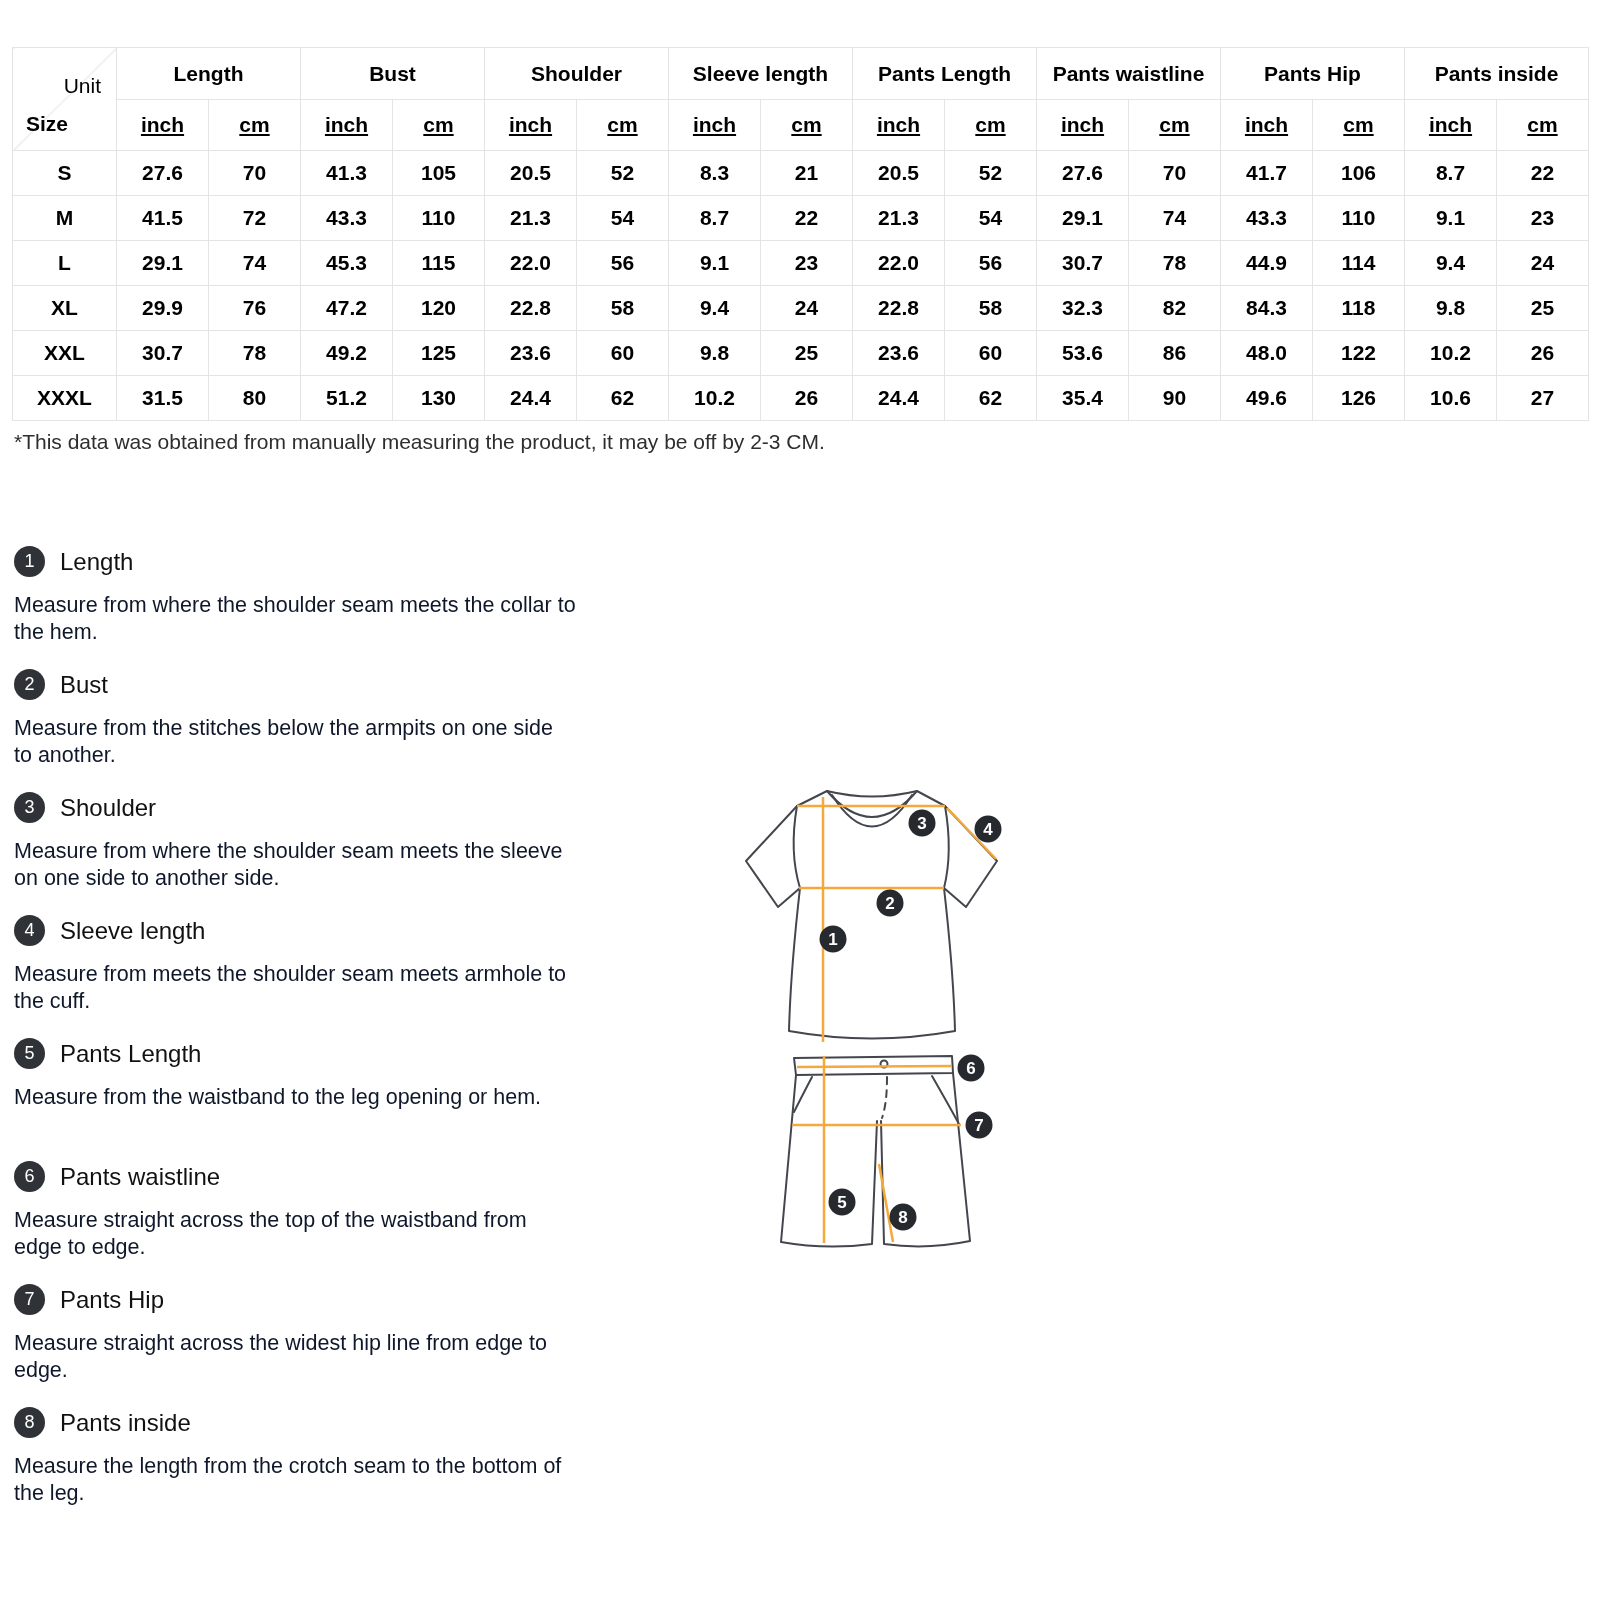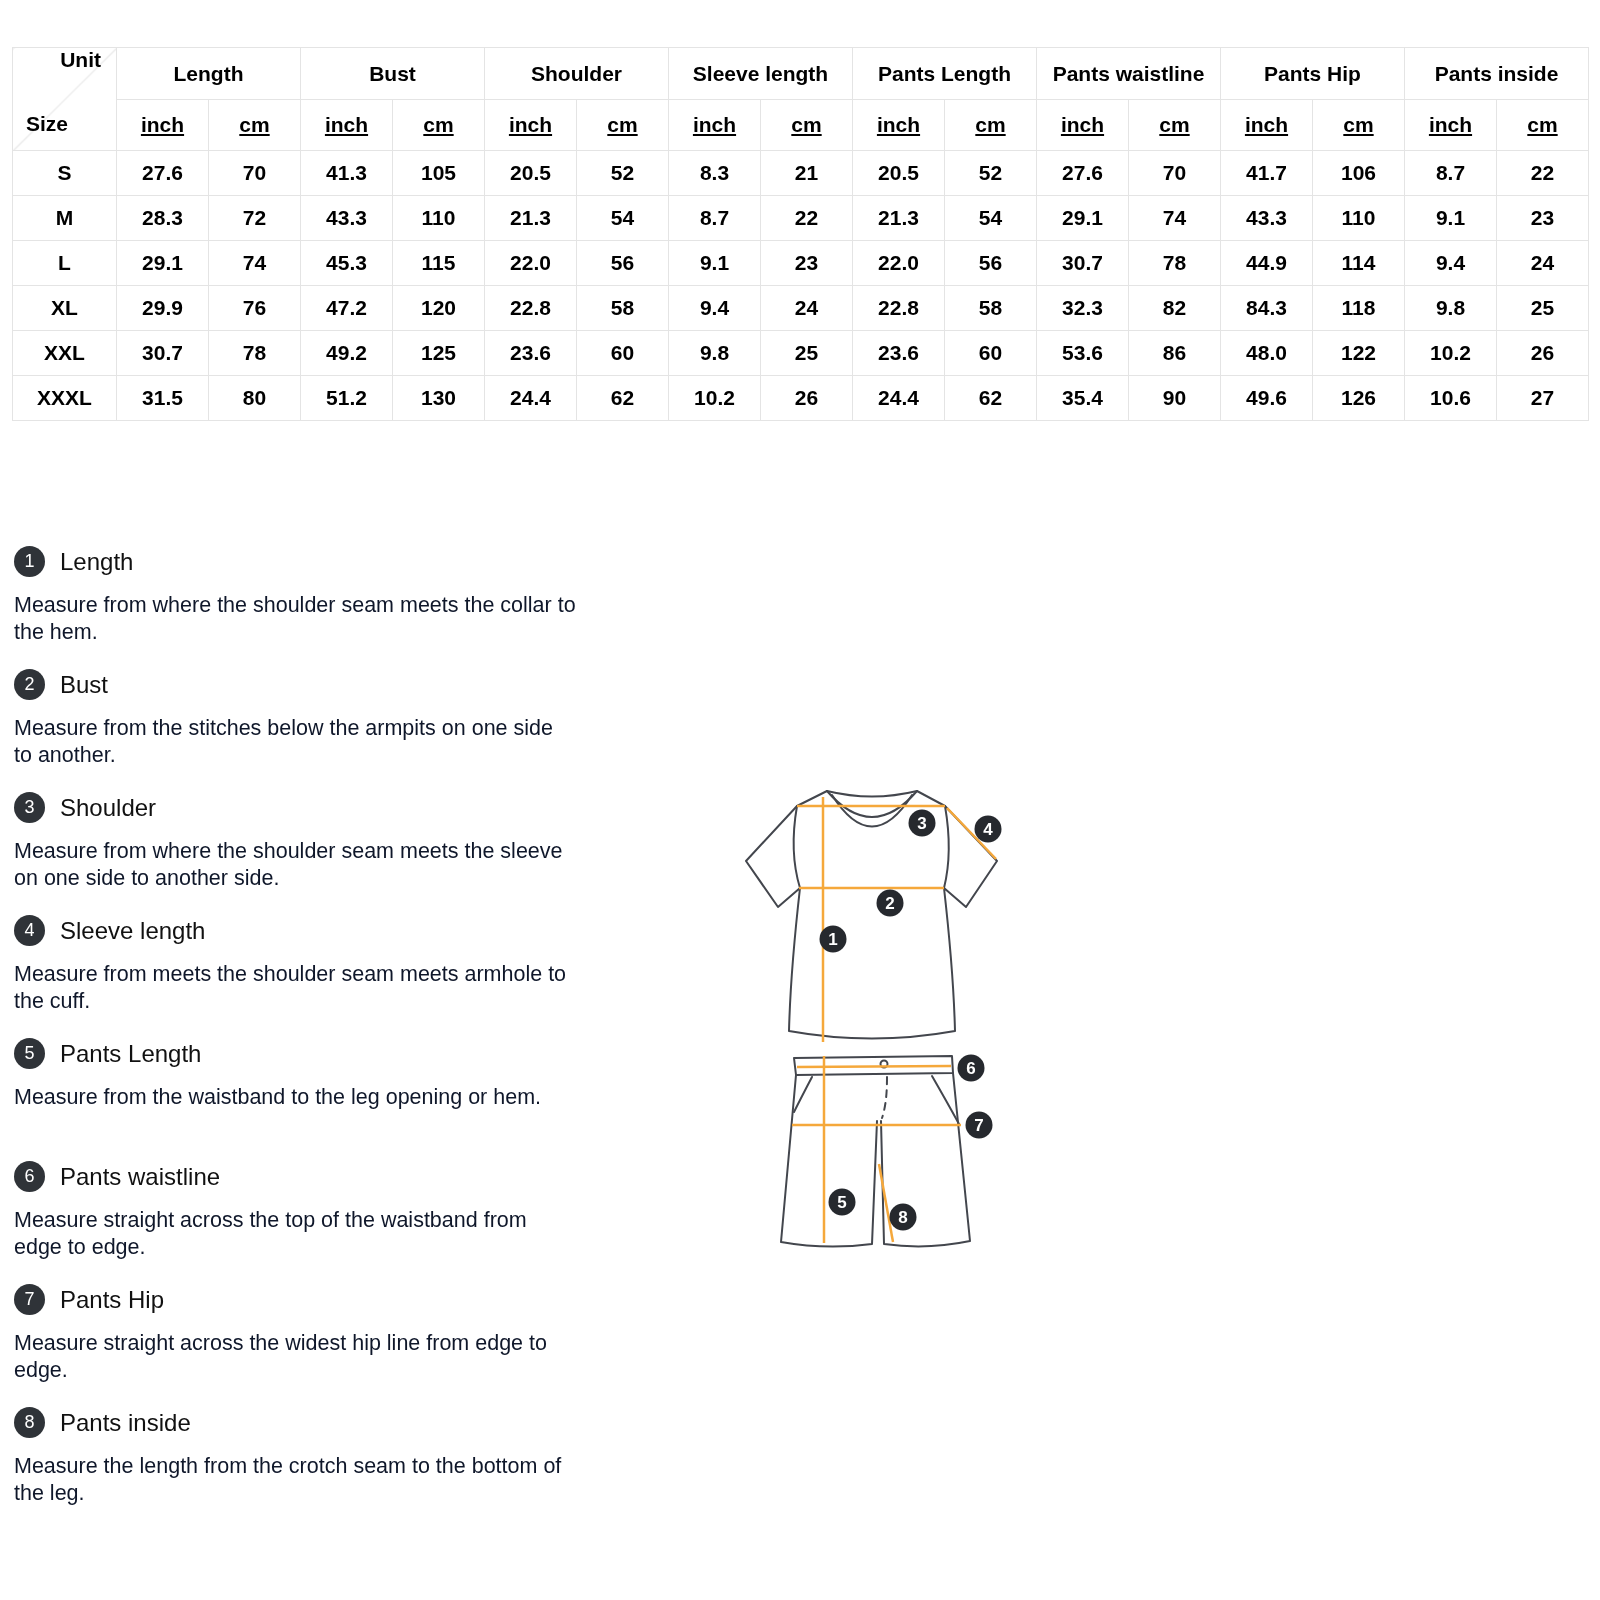--- a/index.html
+++ b/index.html
@@ -22,21 +22,21 @@
   }
   .hrow1 td { height:52px; }
   .hrow2 td { height:51px;text-decoration:underline; }
   .size-table tbody td { height:45px; }
   .corner {
     position:relative;
     background-image:linear-gradient(to bottom right,
       transparent calc(50% - 1px), #e4e4e4 calc(50% - 0px),
       transparent calc(50% + 1px));
   }
-  .corner-unit { position:absolute; top:0; right:15px; font-weight:700; }
+  .corner-unit { position:absolute; top:26px; right:15px; font-weight:400; }
   .corner-size { position:absolute; bottom:14px; left:13px; font-weight:700; }
 
   
   .measure-note {
     position:absolute; left:14px; top:430px;
     font-size:21px; color:#2e2e2e; font-weight:400;
   }
   .howto-title {
     position:absolute; left:14px; top:482px; margin:0;
     font-size:29px; font-weight:400; color:#111;
@@ -124,21 +124,21 @@
         <td>52</td>
         <td>27.6</td>
         <td>70</td>
         <td>41.7</td>
         <td>106</td>
         <td>8.7</td>
         <td>22</td>
       </tr>
       <tr>
         <td>M</td>
-        <td>28.3</td>
+        <td>41.5</td>
         <td>72</td>
         <td>43.3</td>
         <td>110</td>
         <td>21.3</td>
         <td>54</td>
         <td>8.7</td>
         <td>22</td>
         <td>21.3</td>
         <td>54</td>
         <td>29.1</td>
@@ -220,20 +220,21 @@
         <td>35.4</td>
         <td>90</td>
         <td>49.6</td>
         <td>126</td>
         <td>10.6</td>
         <td>27</td>
       </tr>
     </tbody>
   </table>
 
+  <div class="measure-note">*This data was obtained from manually measuring the product, it may be off by 2-3 CM.</div>
 
   <div class="howto-item" style="top:546px">
     <div class="item-header">
       <span class="num-badge">1</span>
       <span class="item-title">Length</span>
     </div>
     <div class="item-desc">Measure from where the shoulder seam meets the collar to the hem.</div>
   </div>
   <div class="howto-item" style="top:669px">
     <div class="item-header">

